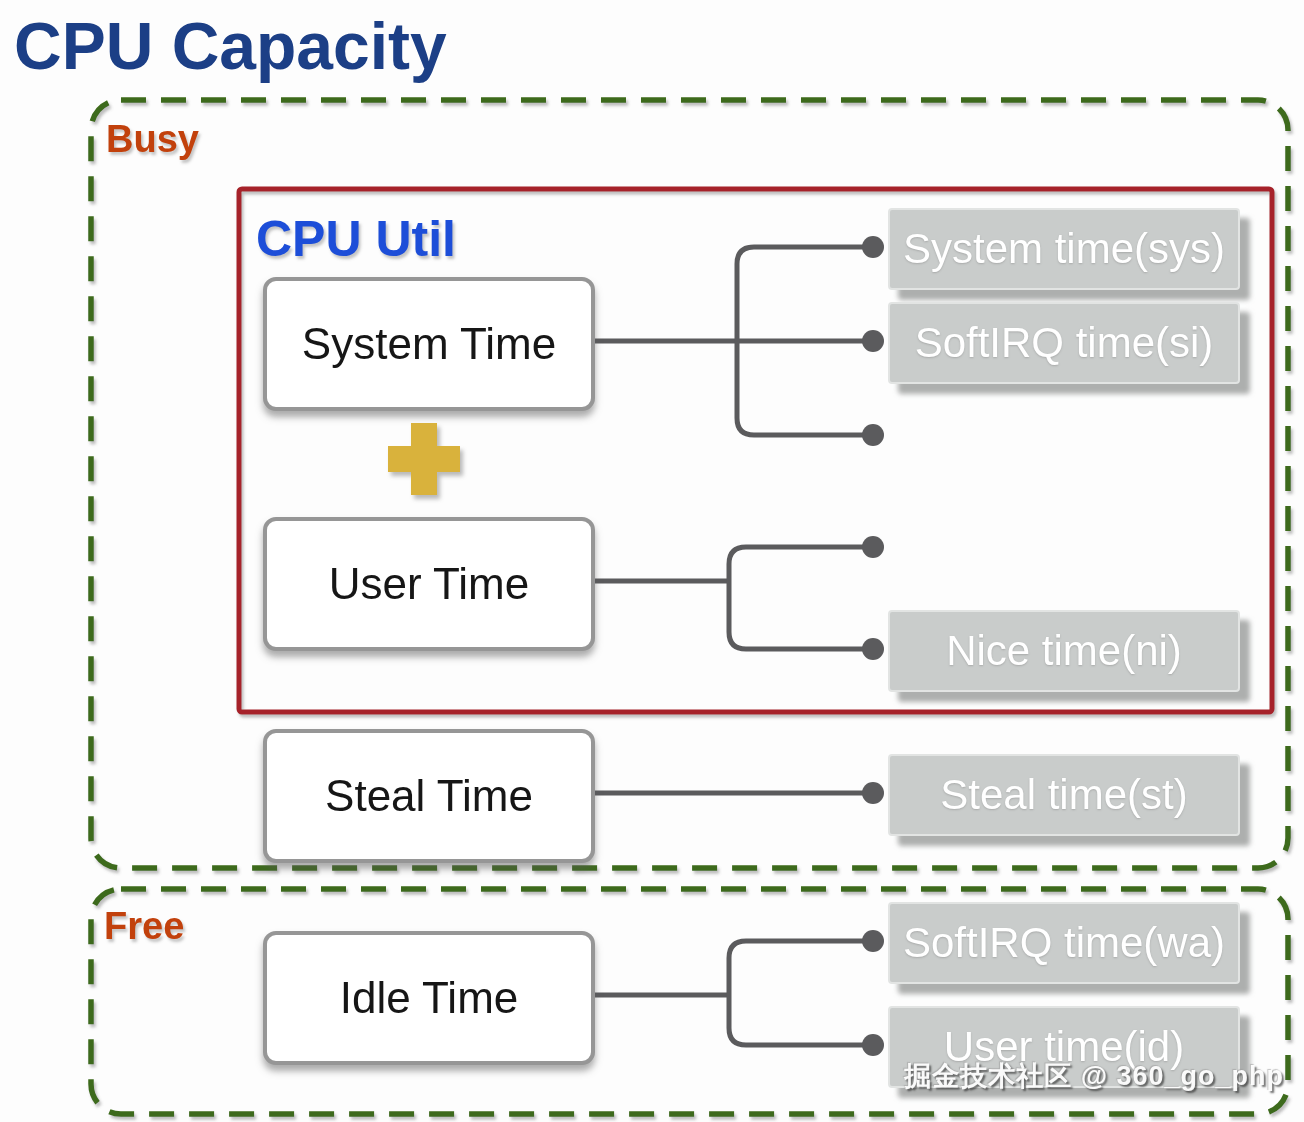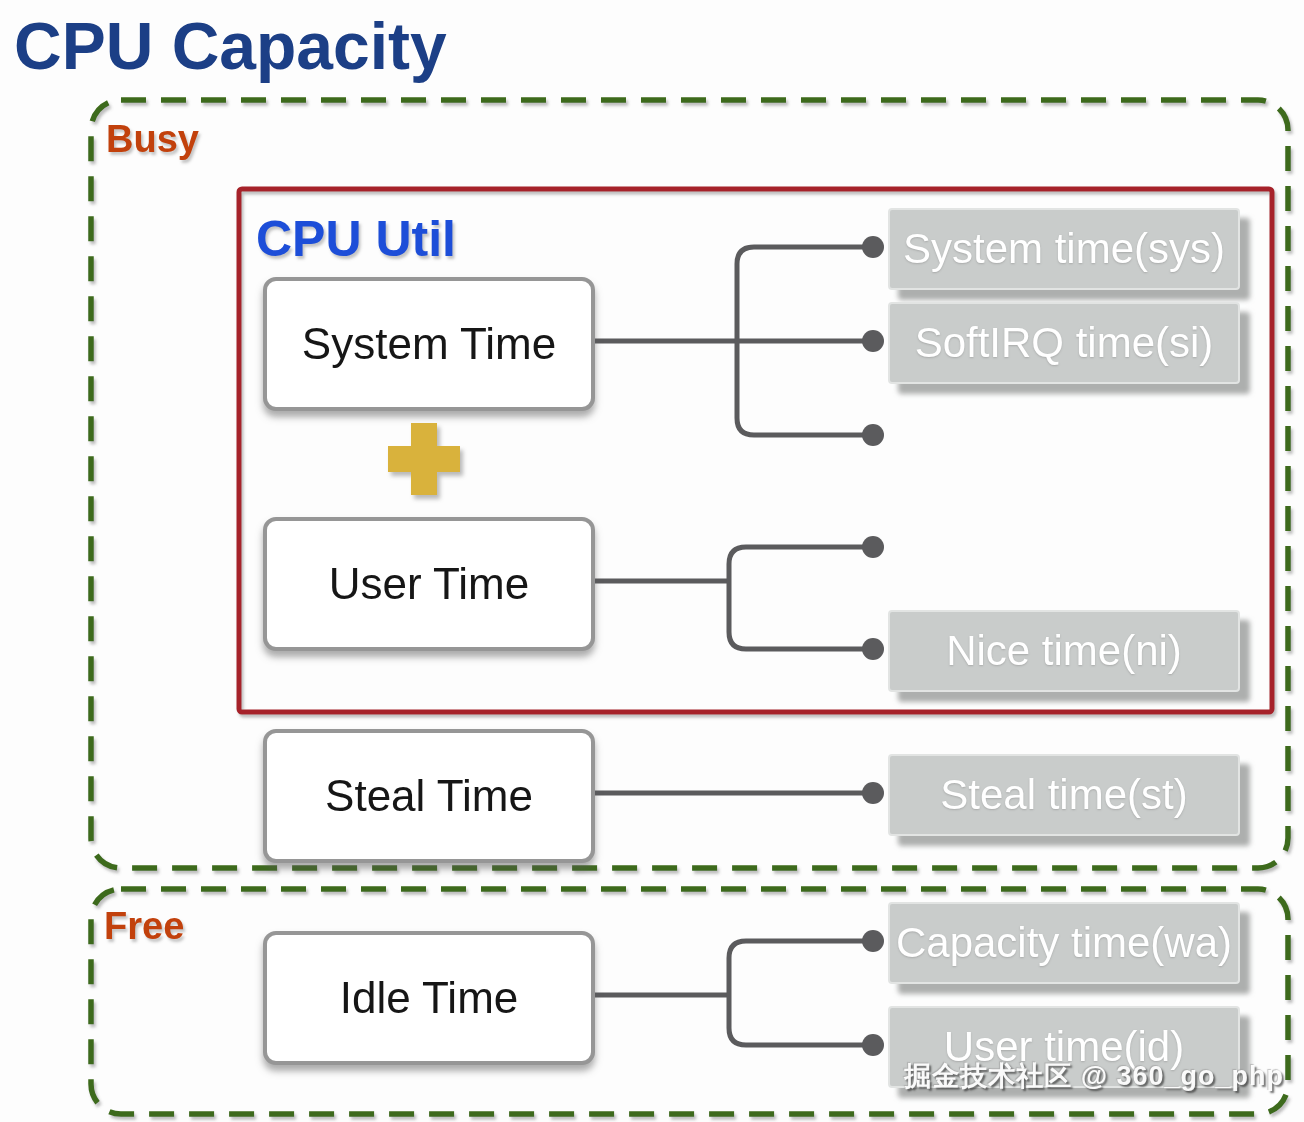--- a/index.html
+++ b/index.html
@@ -137,18 +137,18 @@
   </div>
 
   <div class="node node-user">User Time</div>
   <div class="node node-steal">Steal Time</div>
   <div class="node node-idle">Idle Time</div>
 
   <div class="metric metric-sys">System time(sys)</div>
   <div class="metric metric-si">SoftIRQ time(si)</div>
   <div class="metric metric-ni">Nice time(ni)</div>
   <div class="metric metric-st">Steal time(st)</div>
-  <div class="metric metric-wa">Capacity time(wa)</div>
+  <div class="metric metric-wa">SoftIRQ time(wa)</div>
   <div class="metric metric-id">User time(id)</div>
 
   <div class="watermark">掘金技术社区 @ 360_go_php</div>
 
 </div>
 
 </body></html>

